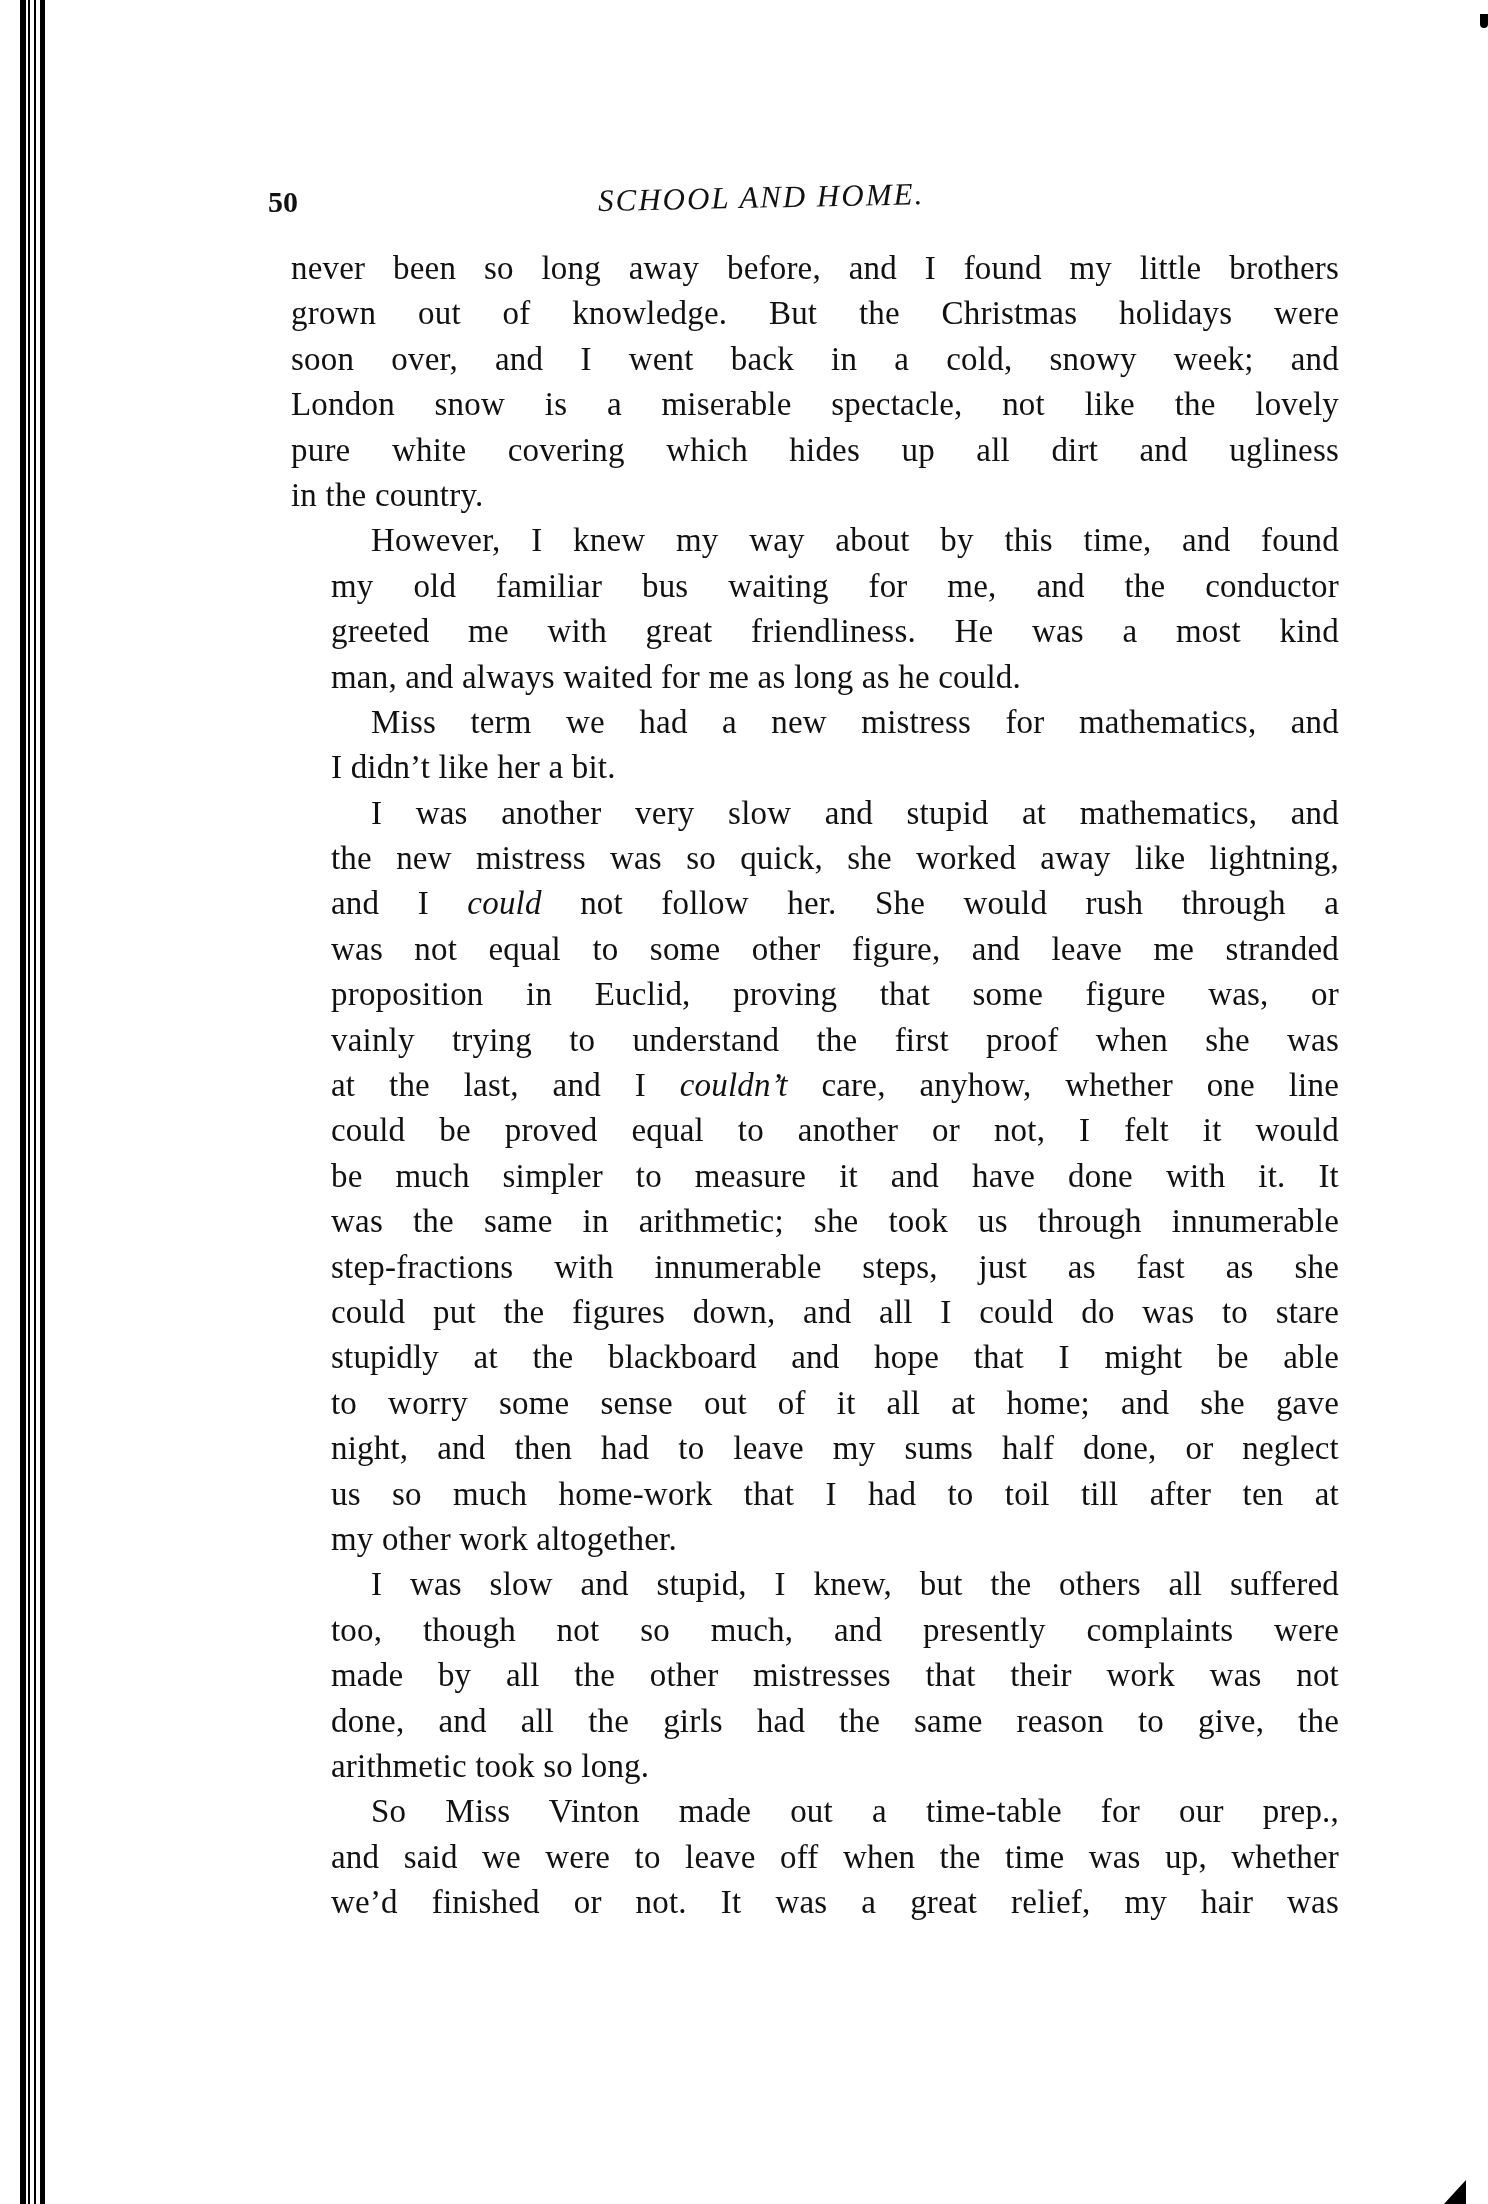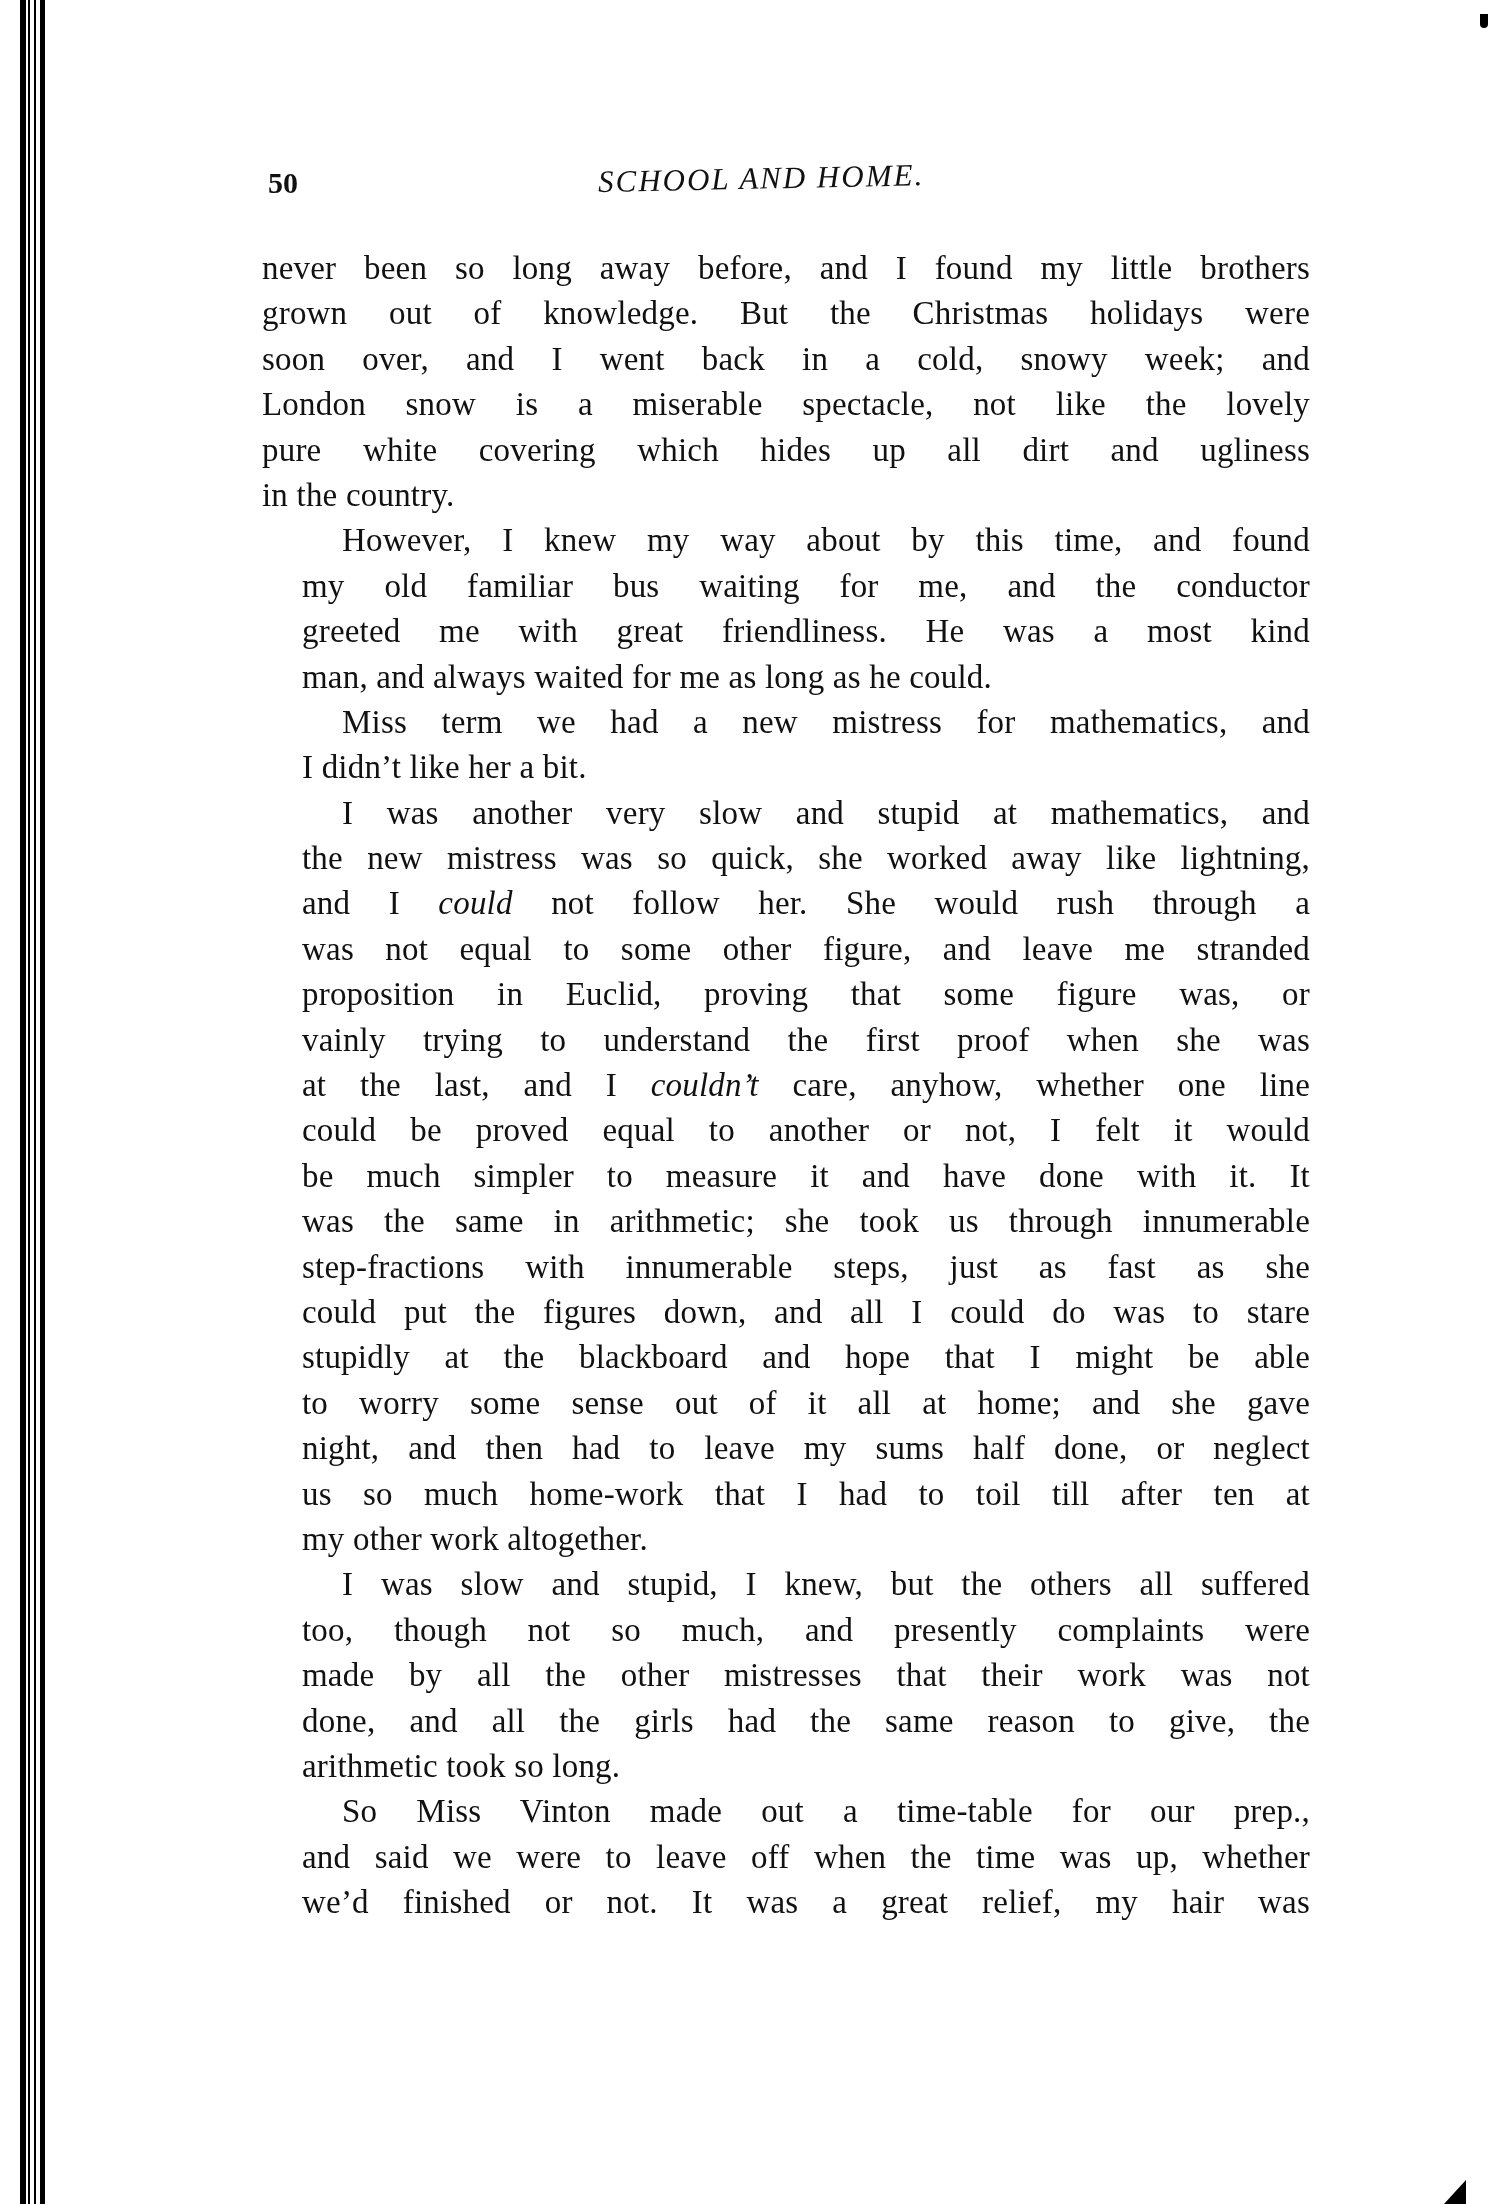--- a/index.html
+++ b/index.html
@@ -47,21 +47,21 @@
       clip-path: polygon(100% 0, 100% 100%, 0 100%, 60% 40%);
     }
     .page {
       position: absolute;
       left: 262px;
       top: 0;
       width: 1050px;
     }
     .running-head {
       position: absolute;
-      top: 162px;
+      top: 181px;
       left: 0;
       width: 1050px;
       height: 40px;
     }
     .page-number {
       position: absolute;
       left: 6px;
       top: 4px;
       font-size: 30px;
       font-weight: bold;
@@ -107,20 +107,21 @@
     .body-text p.indent .line:first-child {
       padding-left: 40px;
     }
     .body-text em {
     }
     .line-inner {
       display: block;
       width: 100%;
       text-align: justify;
       text-align-last: justify;
+      margin-left: 29px;
     }
     .line.last .line-inner {
       text-align-last: left;
     }
   </style>
 </head>
 <body>
 
 <div class="binding">
   <div class="line" style="left:20px;width:6px;"></div>

